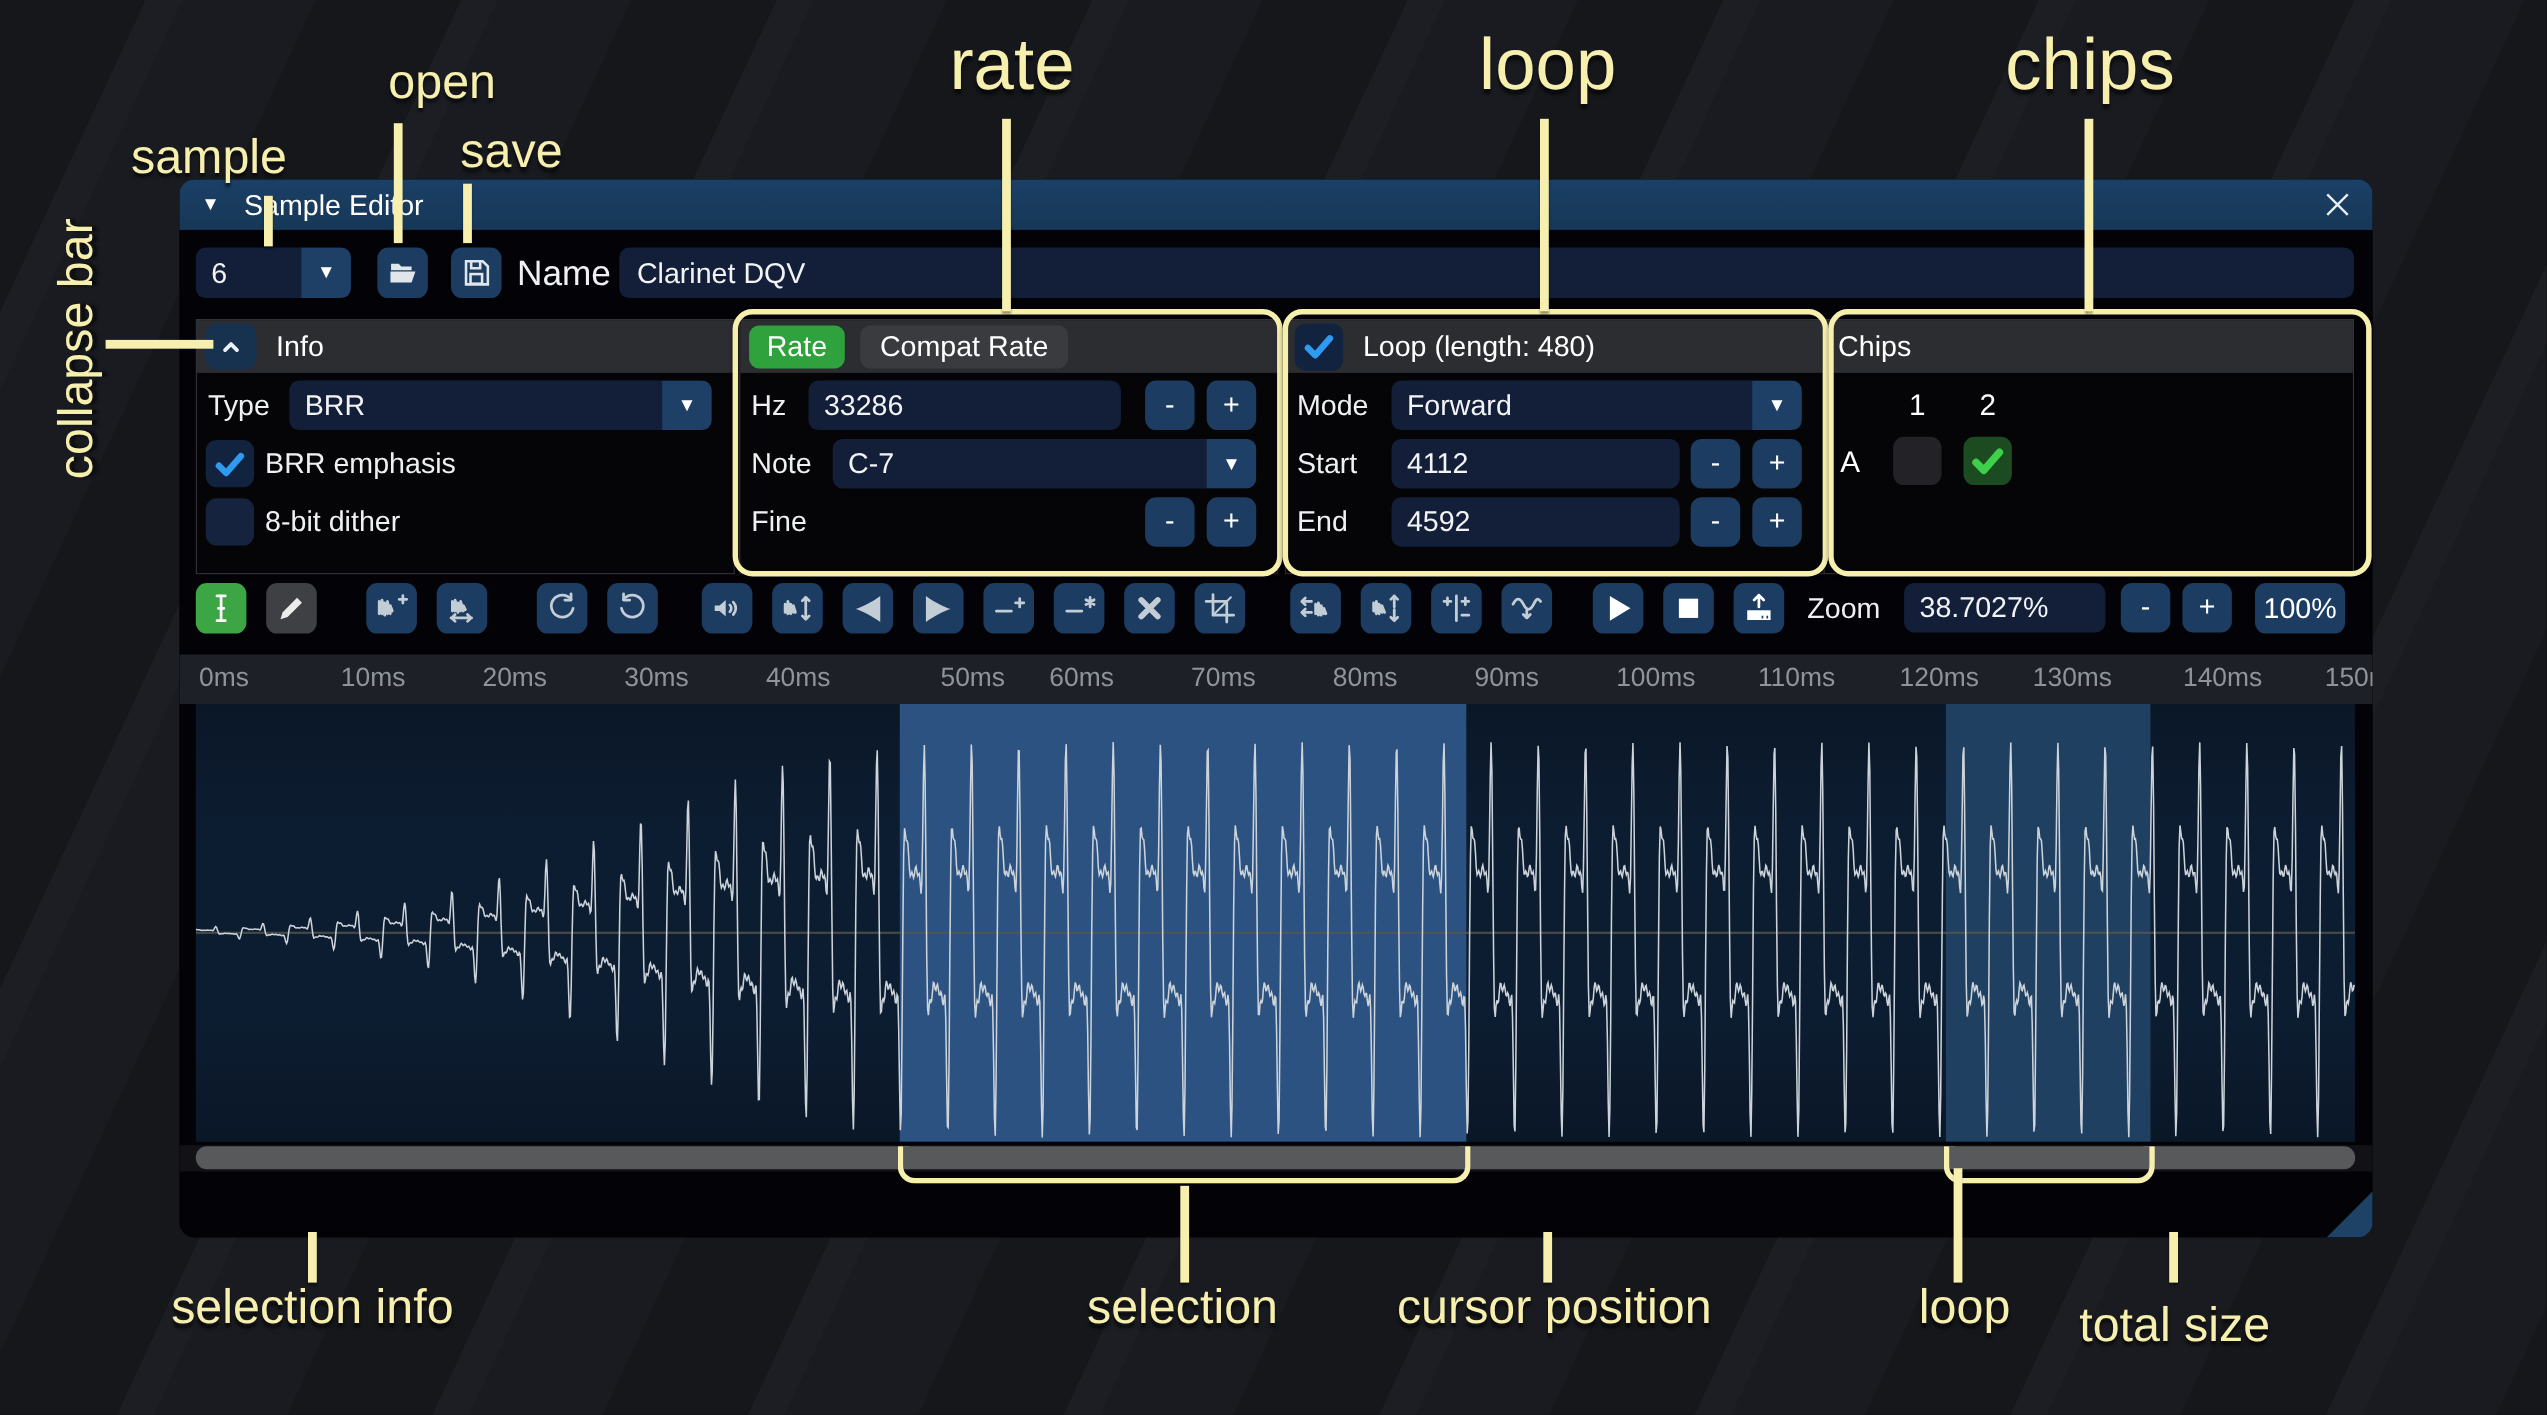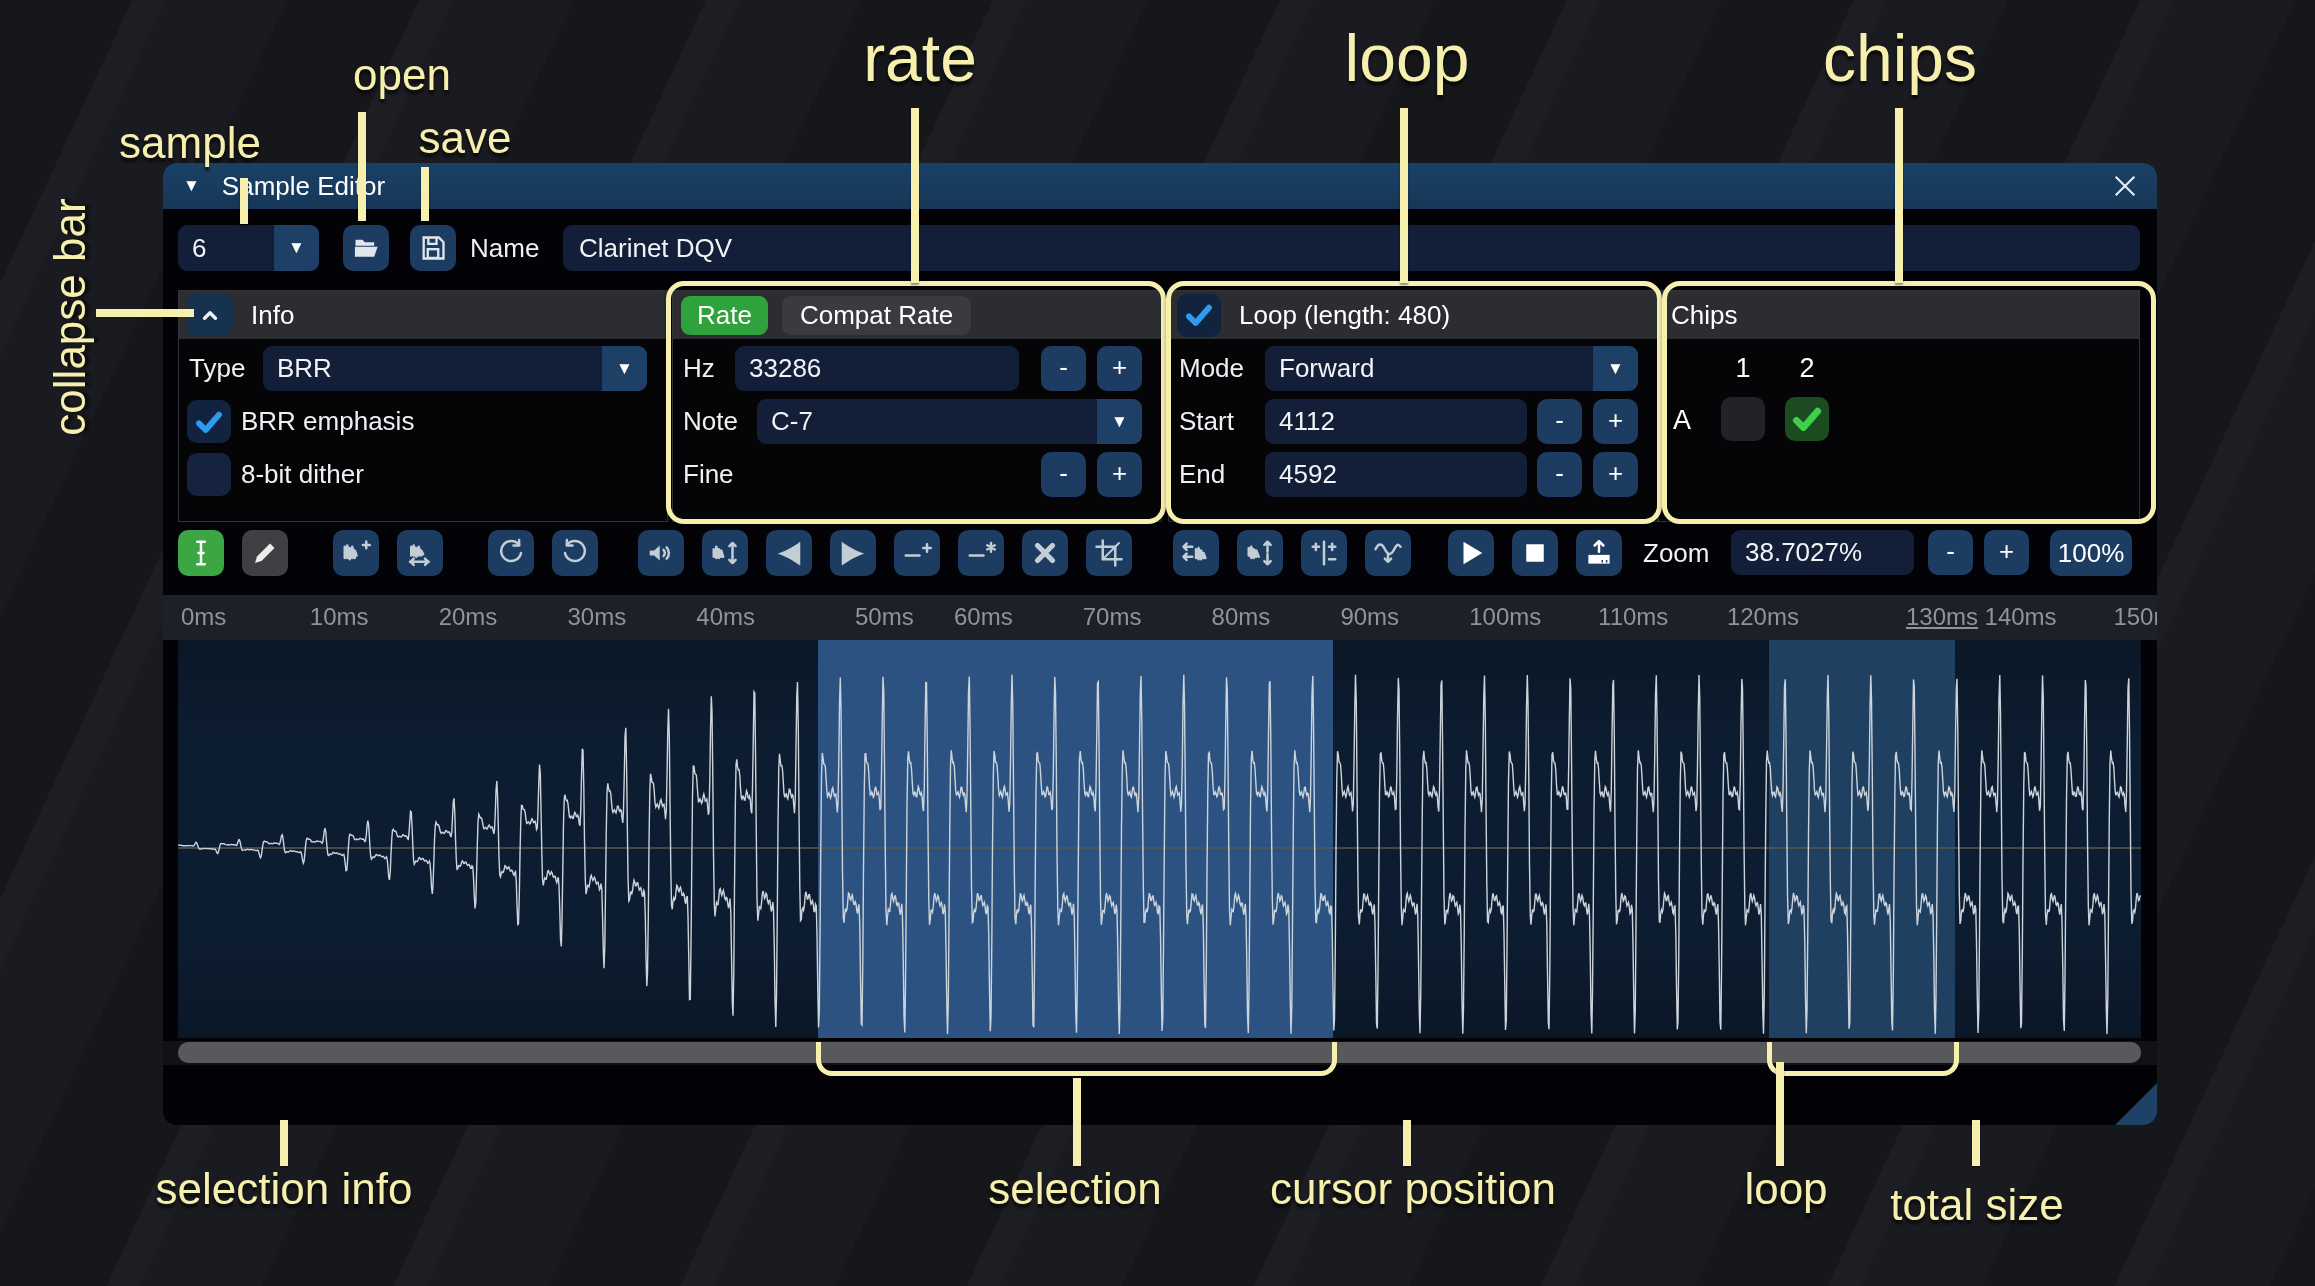--- a/index.html
+++ b/index.html
@@ -24,21 +24,21 @@
   .sample-select { position:absolute; left:15px; top:62px; width:141px; height:46px; display:flex; overflow:hidden; }
   .sample-select .val { flex:1; padding-left:14px; line-height:46px; }
   .dd-arr { width:45px; height:100%; background:#1f4066; color:#fff; font-size:17px;
     display:flex; align-items:center; justify-content:center; }
   .icon-btn { position:absolute; width:46px; height:46px; background:#1d3c61; border-radius:10px;
     display:flex; align-items:center; justify-content:center; }
   .icon-btn svg { width:28px; height:28px; }
   #open-btn { left:180px; top:62px; }
   #save-btn { left:247px; top:62px; }
   .name-label { position:absolute; left:307px; top:62px; height:46px; line-height:46px;
-    color:#eef0f2; font-size:26px; }
+    color:#eef0f2; font-size:32px; }
   .name-field { position:absolute; left:400px; top:62px; right:17px; height:46px;
     padding-left:16px; line-height:46px; }
 
   
   .panel { position:absolute; top:127px; height:232px; background:#050507;
     border:1px solid #33343a; }
   .panel-header { position:absolute; left:0; top:0; width:100%; height:48px;
     background:#2c2d31; display:flex; align-items:center; color:#fff; font-size:26px; }
   #info-panel  { left:15px;   width:490px; }
   #rate-panel  { left:509px;  width:490px; }
@@ -432,21 +432,21 @@
         <span style="left: 404.477px;">30ms</span>
         <span style="left: 533.303px;">40ms</span>
         <span style="left: 692px;">50ms</span>
         <span style="left: 790.954px;">60ms</span>
         <span style="left: 919.78px;">70ms</span>
         <span style="left: 1048.61px;">80ms</span>
         <span style="left: 1177.43px;">90ms</span>
         <span style="left: 1306.26px;">100ms</span>
         <span style="left: 1435.08px;">110ms</span>
         <span style="left: 1563.91px;">120ms</span>
-        <span style="left: 1743px; text-decoration: underline;">130ms</span>
+        <span style="left: 1685px;">130ms</span>
         <span style="left: 1821.56px;">140ms</span>
         <span style="left: 1950.39px;">150ms</span>
       </div>
     <div class="wave" id="wave">
       <div class="wave-sel" id="wave-sel" style="left: 640.142px; width: 514.746px;"></div>
       <div class="wave-loop" id="wave-loop" style="left: 1591.45px; width: 185.773px;"></div>
       <div class="wave-center"></div>
       <svg id="wave-svg" width="1963" height="398">
           <path d="M0.0 205.1L0.8 205.1L1.5 205.2L2.3 205.2L3.0 205.2L3.8 205.4L4.5 205.7L5.3 205.8L6.0 205.8L6.8 205.7L7.5 205.7L8.3 205.8L9.0 205.7L9.8 205.6L10.5 205.5L11.3 205.6L12.0 205.7L12.8 205.6L13.5 205.6L14.3 205.7L15.0 206.0L15.8 205.9L16.5 204.9L17.3 203.3L18.0 202.3L18.8 202.9L19.5 204.9L20.3 207.3L21.0 208.8L21.8 209.2L22.5 208.9L23.3 208.8L24.0 208.9L24.8 208.9L25.5 208.6L26.3 208.4L27.0 208.4L27.8 208.6L28.5 208.6L29.3 208.6L30.0 208.5L30.8 208.6L31.5 208.8L32.3 208.9L33.0 208.8L33.8 208.8L34.5 209.1L35.3 209.2L36.0 209.1L36.8 208.9L37.5 209.5L38.3 211.2L39.0 213.0L39.8 213.5L40.5 211.6L41.3 208.3L42.0 205.2L42.8 203.6L43.5 203.4L44.3 203.7L45.0 203.8L45.8 203.8L46.5 204.0L47.3 204.5L48.0 204.9L48.8 204.9L49.5 204.8L50.3 204.8L51.0 205.0L51.8 204.9L52.5 204.7L53.3 204.5L54.0 204.6L54.8 204.8L55.5 204.8L56.3 204.7L57.0 204.8L57.8 205.3L58.5 205.4L59.3 204.1L60.0 201.7L60.8 199.7L61.5 199.9L62.3 202.7L63.0 206.6L63.8 209.5L64.5 210.5L65.3 210.2L66.0 209.9L66.8 209.9L67.5 210.0L68.3 209.8L69.0 209.3L69.8 209.2L70.5 209.5L71.3 209.7L72.0 209.6L72.8 209.4L73.5 209.5L74.3 209.9L75.0 210.0L75.8 209.9L76.5 209.9L77.3 210.3L78.0 210.6L78.8 210.5L79.5 210.1L80.3 210.7L81.0 213.1L81.8 216.2L82.5 217.7L83.3 215.7L84.0 210.6L84.8 205.2L85.5 201.9L86.3 201.1L87.0 201.6L87.8 201.8L88.5 201.7L89.3 202.0L90.0 202.8L90.8 203.5L91.5 203.7L92.3 203.5L93.0 203.4L93.8 203.6L94.5 203.7L95.3 203.3L96.0 202.9L96.8 203.0L97.5 203.3L98.3 203.4L99.0 203.2L99.8 203.3L100.5 204.0L101.3 204.5L102.0 203.0L102.8 199.3L103.5 195.5L104.3 194.7L105.0 198.4L105.8 204.8L106.5 210.3L107.3 212.7L108.0 212.5L108.8 211.8L109.5 211.8L110.3 212.0L111.0 211.7L111.8 211.0L112.5 210.6L113.3 210.9L114.0 211.2L114.8 211.2L115.5 210.9L116.3 211.0L117.0 211.4L117.8 211.8L118.5 211.7L119.3 211.6L120.0 212.0L120.8 212.6L121.5 212.6L122.3 211.9L123.0 212.3L123.8 215.2L124.5 219.9L125.3 223.2L126.0 221.5L126.8 214.7L127.5 206.2L128.3 200.2L129.0 198.3L129.8 198.7L130.5 199.2L131.3 199.2L132.0 199.3L132.8 200.3L133.5 201.6L134.3 202.0L135.0 201.8L135.8 201.6L136.5 201.8L137.3 202.0L138.0 201.7L138.8 201.0L139.5 200.9L140.3 201.3L141.0 201.6L141.8 201.4L142.5 201.4L143.3 202.3L144.0 203.3L144.8 202.0L145.5 197.2L146.3 191.0L147.0 188.2L147.8 192.1L148.5 201.2L149.3 210.3L150.0 215.1L150.8 215.6L151.5 214.5L152.3 214.1L153.0 214.4L153.8 214.2L154.5 213.2L155.3 212.4L156.0 212.6L156.8 213.3L157.5 213.4L158.3 213.0L159.0 212.9L159.8 213.4L160.5 214.1L161.3 214.1L162.0 213.8L162.8 214.2L163.5 215.2L164.3 215.5L165.0 214.6L165.8 214.4L166.5 217.7L167.3 224.5L168.0 230.6L168.8 230.2L169.5 221.7L170.3 209.0L171.0 198.6L171.8 194.2L172.5 194.3L173.3 195.3L174.0 195.4L174.8 195.5L175.5 196.7L176.3 198.6L177.0 199.7L177.8 199.5L178.5 199.1L179.3 199.4L180.0 199.8L180.8 199.5L181.5 198.6L182.3 198.2L183.0 198.7L183.8 199.3L184.5 199.2L185.3 198.9L186.0 199.8L186.8 201.5L187.5 200.9L188.3 195.2L189.0 186.4L189.8 180.7L190.5 183.8L191.3 195.3L192.0 208.7L192.8 217.3L193.5 219.2L194.3 217.8L195.0 216.9L195.8 217.2L196.5 217.2L197.3 216.0L198.0 214.7L198.8 214.6L199.5 215.4L200.3 215.8L201.0 215.4L201.8 215.0L202.5 215.5L203.3 216.5L204.0 216.8L204.8 216.4L205.5 216.5L206.3 217.7L207.0 218.6L207.8 217.7L208.5 216.9L209.3 219.9L210.0 228.3L210.8 237.6L211.5 240.0L212.3 231.0L213.0 214.2L213.8 198.5L214.5 190.3L215.3 189.3L216.0 190.7L216.8 191.2L217.5 191.1L218.3 192.3L219.0 194.8L219.8 196.7L220.5 196.9L221.3 196.2L222.0 196.3L222.8 197.0L223.5 196.9L224.3 195.7L225.0 194.7L225.8 195.1L226.5 196.1L227.3 196.2L228.0 195.7L228.8 196.5L229.5 198.8L230.3 199.3L231.0 193.2L231.8 181.4L232.5 171.3L233.3 172.1L234.0 185.7L234.8 205.0L235.5 219.4L236.3 224.2L237.0 222.8L237.8 221.0L238.5 221.3L239.3 221.6L240.0 220.3L240.8 218.2L241.5 217.6L242.3 218.6L243.0 219.5L243.8 219.1L244.5 218.3L245.3 218.8L246.0 220.3L246.8 221.0L247.5 220.5L248.3 220.4L249.0 221.8L249.8 223.4L250.5 222.7L251.3 221.0L252.0 223.4L252.8 233.4L253.5 247.2L254.3 253.9L255.0 245.2L255.8 223.4L256.5 199.9L257.3 185.5L258.0 182.1L258.8 184.0L259.5 185.1L260.3 184.9L261.0 186.0L261.8 189.3L262.5 192.4L263.3 193.3L264.0 192.4L264.8 192.2L265.5 193.1L266.3 193.4L267.0 192.1L267.8 190.5L268.5 190.6L269.3 192.0L270.0 192.6L270.8 191.9L271.5 192.3L272.3 195.2L273.0 197.1L273.8 191.6L274.5 177.0L275.3 161.7L276.0 158.3L276.8 172.7L277.5 197.9L278.3 219.7L279.0 229.3L279.8 228.8L280.5 225.9L281.3 225.6L282.0 226.4L282.8 225.2L283.5 222.4L284.3 220.9L285.0 221.9L285.8 223.4L286.5 223.3L287.3 222.1L288.0 222.2L288.8 224.0L289.5 225.4L290.3 225.1L291.0 224.5L291.8 225.9L292.5 228.3L293.3 228.3L294.0 225.9L294.8 227.0L295.5 237.7L296.3 255.8L297.0 268.5L297.8 262.6L298.5 237.1L299.3 204.9L300.0 181.9L300.8 174.2L301.5 175.7L302.3 177.9L303.0 177.8L303.8 178.5L304.5 182.3L305.3 186.9L306.0 188.8L306.8 188.0L307.5 187.3L308.3 188.2L309.0 189.1L309.8 187.8L310.5 185.6L311.3 185.0L312.0 186.6L312.8 187.9L313.5 187.2L314.3 187.0L315.0 190.1L315.8 193.8L316.5 189.7L317.3 172.8L318.0 151.1L318.8 141.1L319.5 154.5L320.3 186.0L321.0 217.8L321.8 235.1L322.5 236.9L323.3 233.0L324.0 231.6L324.8 232.7L325.5 232.0L326.3 228.5L327.0 225.7L327.8 226.2L328.5 228.4L329.3 228.9L330.0 227.4L330.8 226.9L331.5 228.8L332.3 231.0L333.0 231.1L333.8 230.1L334.5 231.2L335.3 234.3L336.0 235.4L336.8 232.6L337.5 231.7L338.3 242.2L339.0 264.4L339.8 284.6L340.5 284.0L341.3 256.3L342.0 214.5L342.8 180.2L343.5 165.4L344.3 165.6L345.0 169.0L345.8 169.5L346.5 169.7L347.3 173.6L348.0 179.8L348.8 183.5L349.5 183.1L350.3 181.8L351.0 182.5L351.8 184.0L352.5 183.2L353.3 180.3L354.0 178.8L354.8 180.4L355.5 182.5L356.3 182.2L357.0 181.3L357.8 184.2L358.5 189.6L359.3 187.9L360.0 170.6L360.8 142.9L361.5 124.5L362.3 133.6L363.0 169.3L363.8 211.6L364.5 239.0L365.3 245.4L366.0 240.9L366.8 237.9L367.5 239.0L368.3 239.1L369.0 235.3L369.8 231.0L370.5 230.6L371.3 233.2L372.0 234.6L372.8 233.1L373.5 231.8L374.3 233.5L375.0 236.5L375.8 237.4L376.5 236.1L377.3 236.5L378.0 240.1L378.8 242.6L379.5 240.0L380.3 237.2L381.0 245.8L381.8 270.7L382.5 298.9L383.3 306.4L384.0 279.9L384.8 229.8L385.5 182.6L386.3 157.8L387.0 154.6L387.8 159.0L388.5 160.6L389.3 160.3L390.0 163.9L390.8 171.4L391.5 177.2L392.3 177.8L393.0 176.0L393.8 176.2L394.5 178.2L395.3 178.2L396.0 175.0L396.8 172.3L397.5 173.4L398.3 176.3L399.0 176.8L399.8 175.3L400.5 177.4L401.3 184.1L402.0 185.7L402.8 169.4L403.5 136.8L404.3 108.7L405.0 110.2L405.8 147.4L406.5 200.3L407.3 240.3L408.0 254.0L408.8 250.3L409.5 245.2L410.3 245.6L411.0 246.7L411.8 243.1L412.5 237.3L413.3 235.4L414.0 238.1L414.8 240.5L415.5 239.4L416.3 237.3L417.0 238.3L417.8 242.1L418.5 244.0L419.3 242.7L420.0 242.2L420.8 245.8L421.5 249.8L422.3 248.3L423.0 243.7L423.8 249.3L424.5 274.9L425.3 310.4L426.0 328.3L426.8 306.8L427.5 250.9L428.3 190.1L429.0 152.4L429.8 143.4L430.5 148.1L431.3 151.2L432.0 150.8L432.8 153.6L433.5 161.9L434.3 170.1L435.0 172.4L435.8 170.4L436.5 169.8L437.3 172.0L438.0 173.0L438.8 169.9L439.5 166.0L440.3 166.2L441.0 169.7L441.8 171.3L442.5 169.7L443.3 170.5L444.0 177.7L444.8 182.8L445.5 169.8L446.3 134.5L447.0 96.8L447.8 87.7L448.5 122.2L449.3 183.4L450.0 237.0L450.8 261.1L451.5 260.0L452.3 253.0L453.0 251.9L453.8 253.7L454.5 251.0L455.3 244.2L456.0 240.2L456.8 242.4L457.5 245.9L458.3 245.6L459.0 242.8L459.8 242.9L460.5 246.8L461.3 250.0L462.0 249.2L462.8 247.8L463.5 250.8L464.3 256.1L465.0 256.2L465.8 250.6L466.5 252.4L467.3 276.2L468.0 317.0L468.8 346.1L469.5 333.6L470.3 276.6L471.0 203.9L471.8 151.6L472.5 133.7L473.3 137.3L474.0 142.3L474.8 142.4L475.5 144.0L476.3 152.3L477.0 162.6L477.8 167.2L478.5 165.6L479.3 164.0L480.0 166.1L480.8 168.2L481.5 165.7L482.3 160.9L483.0 159.6L483.8 163.2L484.5 166.1L485.3 164.8L486.0 164.3L486.8 171.0L487.5 179.1L488.3 170.9L489.0 136.1L489.8 90.3L490.5 68.7L491.3 95.8L492.0 161.4L492.8 228.3L493.5 265.1L494.3 269.3L495.0 261.0L495.8 257.8L496.5 260.0L497.3 258.6L498.0 251.3L498.8 245.3L499.5 246.2L500.3 250.5L501.0 251.5L501.8 248.5L502.5 247.2L503.3 250.9L504.0 255.4L504.8 255.5L505.5 253.4L506.3 255.3L507.0 261.4L507.8 263.7L508.5 258.1L509.3 256.0L510.0 276.0L510.8 319.5L511.5 359.7L512.3 359.5L513.0 305.8L513.8 223.7L514.5 155.8L515.3 126.0L516.0 126.2L516.8 133.1L517.5 134.3L518.3 134.9L519.0 142.5L519.8 154.5L520.5 161.8L521.3 161.3L522.0 158.9L522.8 160.4L523.5 163.4L524.3 162.1L525.0 156.8L525.8 154.0L526.5 157.0L527.3 161.2L528.0 160.8L528.8 159.2L529.5 164.5L530.3 174.7L531.0 172.2L531.8 141.0L532.5 90.4L533.3 56.2L534.0 71.8L534.8 136.4L535.5 213.8L536.3 264.3L537.0 276.4L537.8 268.4L538.5 262.6L539.3 264.3L540.0 264.4L540.8 257.6L541.5 249.8L542.3 248.7L543.0 253.2L543.8 255.6L544.5 252.9L545.3 250.4L546.0 253.2L546.8 258.4L547.5 259.8L548.3 257.4L549.0 257.9L549.8 263.9L550.5 268.2L551.3 263.8L552.0 258.6L552.8 272.6L553.5 314.3L554.3 362.1L555.0 375.7L555.8 331.7L556.5 247.5L557.3 167.5L558.0 125.0L558.8 119.3L559.5 126.9L560.3 129.8L561.0 129.6L561.8 135.5L562.5 148.0L563.3 157.8L564.0 159.1L564.8 156.3L565.5 156.6L566.3 160.0L567.0 160.2L567.8 155.1L568.5 150.8L569.3 152.6L570.0 157.5L570.8 158.4L571.5 156.2L572.3 159.5L573.0 170.2L573.8 173.2L574.5 148.3L575.3 96.9L576.0 51.9L576.8 53.3L577.5 111.2L578.3 194.6L579.0 258.3L579.8 280.6L580.5 274.9L581.3 266.7L582.0 267.1L582.8 268.6L583.5 263.1L584.3 254.1L585.0 250.8L585.8 254.7L586.5 258.5L587.3 256.8L588.0 253.3L588.8 254.8L589.5 260.3L590.3 263.3L591.0 261.2L591.8 260.3L592.5 265.5L593.3 271.5L594.0 269.2L594.8 262.0L595.5 269.7L596.3 307.1L597.0 359.6L597.8 386.9L598.5 356.0L599.3 274.0L600.0 184.0L600.8 127.8L601.5 113.9L602.3 120.9L603.0 125.9L603.8 125.6L604.5 129.6L605.3 141.7L606.0 153.7L606.8 157.3L607.5 154.6L608.3 153.8L609.0 157.1L609.8 158.8L610.5 154.6L611.3 149.1L612.0 149.4L612.8 154.4L613.5 156.9L614.3 154.7L615.0 155.9L615.8 165.9L616.5 173.3L617.3 156.1L618.0 108.0L618.8 55.6L619.5 42.1L620.3 88.6L621.0 172.5L621.8 246.9L622.5 280.6L623.3 279.5L624.0 269.7L624.8 268.0L625.5 270.3L626.3 266.7L627.0 257.4L627.8 251.8L628.5 254.4L629.3 259.1L630.0 258.8L630.8 254.9L631.5 254.7L632.3 259.8L633.0 264.1L633.8 262.9L634.5 260.8L635.3 264.6L636.0 271.5L636.8 271.7L637.5 264.2L638.3 266.0L639.0 296.2L639.8 348.9L640.5 387.4L641.3 372.3L642.0 299.2L642.8 205.0L643.5 136.7L644.3 112.9L645.0 117.3L645.8 124.1L646.5 124.4L647.3 126.5L648.0 137.1L648.8 150.4L649.5 156.5L650.3 154.7L651.0 152.7L651.8 155.4L652.5 158.1L653.3 155.3L654.0 149.3L654.8 147.7L655.5 152.2L656.3 156.0L657.0 154.6L657.8 154.0L658.5 162.1L659.3 172.4L660.0 163.1L660.8 121.0L661.5 64.8L662.3 37.4L663.0 69.4L663.8 149.2L664.5 231.4L665.3 277.2L666.0 282.8L666.8 272.7L667.5 268.5L668.3 271.0L669.0 269.3L669.8 260.6L670.5 253.1L671.3 253.9L672.0 259.0L672.8 260.2L673.5 256.6L674.3 254.9L675.0 259.1L675.8 264.3L676.5 264.5L677.3 261.8L678.0 263.8L678.8 270.9L679.5 273.7L680.3 267.1L681.0 264.3L681.8 286.7L682.5 336.9L683.3 384.1L684.0 385.0L684.8 323.6L685.5 228.6L686.3 149.1L687.0 113.8L687.8 113.7L688.5 121.7L689.3 123.4L690.0 124.0L690.8 132.6L691.5 146.4L692.3 155.1L693.0 154.7L693.8 152.0L694.5 153.6L695.3 157.1L696.0 155.9L696.8 149.9L697.5 146.6L698.3 150.0L699.0 154.8L699.8 154.5L700.5 152.7L701.3 158.5L702.0 170.1L702.8 167.9L703.5 133.4L704.3 76.3L705.0 36.8L705.8 53.1L706.5 125.3L707.3 212.9L708.0 270.8L708.8 285.2L709.5 276.3L710.3 269.5L711.0 271.2L711.8 271.4L712.5 263.9L713.3 255.0L714.0 253.5L714.8 258.4L715.5 261.2L716.3 258.3L717.0 255.3L717.8 258.2L718.5 264.0L719.3 265.6L720.0 262.9L720.8 263.2L721.5 269.7L722.3 274.6L723.0 269.9L723.8 263.9L724.5 278.5L725.3 323.7L726.0 376.4L726.8 392.5L727.5 345.5L728.3 253.7L729.0 165.4L729.8 117.9L730.5 111.2L731.3 119.5L732.0 122.9L732.8 122.7L733.5 129.0L734.3 142.6L735.0 153.5L735.8 155.2L736.5 152.1L737.3 152.5L738.0 156.2L738.8 156.6L739.5 151.3L740.3 146.5L741.0 148.4L741.8 153.7L742.5 154.9L743.3 152.6L744.0 155.9L744.8 167.4L745.5 171.1L746.3 145.3L747.0 91.0L747.8 42.5L748.5 42.6L749.3 103.2L750.0 191.8L750.8 260.3L751.5 284.9L752.3 279.2L753.0 270.3L753.8 270.4L754.5 272.1L755.3 266.4L756.0 256.8L756.8 253.0L757.5 257.0L758.3 261.1L759.0 259.3L759.8 255.6L760.5 256.9L761.3 262.6L762.0 265.8L762.8 263.7L763.5 262.5L764.3 267.7L765.0 274.1L765.8 271.9L766.5 264.4L767.3 271.7L768.0 309.9L768.8 364.6L769.5 394.0L770.3 363.3L771.0 279.0L771.8 185.0L772.5 125.5L773.3 110.3L774.0 117.4L774.8 122.8L775.5 122.5L776.3 126.5L777.0 138.9L777.8 151.5L778.5 155.5L779.3 152.8L780.0 151.9L780.8 155.3L781.5 157.1L782.3 152.9L783.0 147.2L783.8 147.3L784.5 152.5L785.3 155.2L786.0 153.0L786.8 154.1L787.5 164.3L788.3 172.3L789.0 155.3L789.8 106.2L790.5 51.7L791.3 36.5L792.0 83.1L792.8 169.3L793.5 246.7L794.3 282.6L795.0 281.9L795.8 271.8L796.5 269.7L797.3 272.2L798.0 268.6L798.8 259.1L799.5 253.1L800.3 255.6L801.0 260.5L801.8 260.3L802.5 256.3L803.3 255.9L804.0 261.1L804.8 265.6L805.5 264.5L806.3 262.3L807.0 265.9L807.8 273.0L808.5 273.5L809.3 265.9L810.0 267.2L810.8 297.3L811.5 351.1L812.3 391.3L813.0 377.4L813.8 303.6L814.5 207.1L815.3 136.2L816.0 110.9L816.8 115.1L817.5 122.2L818.3 122.6L819.0 124.6L819.8 135.2L820.5 148.9L821.3 155.4L822.0 153.7L822.8 151.6L823.5 154.2L824.3 157.2L825.0 154.5L825.8 148.3L826.5 146.6L827.3 151.1L828.0 155.1L828.8 153.7L829.5 152.9L830.3 161.1L831.0 171.7L831.8 163.0L832.5 120.9L833.3 63.6L834.0 34.6L834.8 65.8L835.5 146.1L836.3 230.2L837.0 277.7L837.8 284.1L838.5 273.9L839.3 269.4L840.0 271.8L840.8 270.3L841.5 261.6L842.3 253.8L843.0 254.4L843.8 259.6L844.5 260.9L845.3 257.3L846.0 255.4L846.8 259.5L847.5 264.9L848.3 265.2L849.0 262.5L849.8 264.3L850.5 271.4L851.3 274.4L852.0 267.9L852.8 264.7L853.5 286.5L854.3 336.8L855.0 384.9L855.8 387.3L856.5 326.6L857.3 231.0L858.0 150.1L858.8 113.5L859.5 112.8L860.3 121.0L861.0 122.8L861.8 123.3L862.5 131.8L863.3 145.8L864.0 154.7L864.8 154.5L865.5 151.7L866.3 153.2L867.0 156.8L867.8 155.7L868.5 149.8L869.3 146.3L870.0 149.6L870.8 154.5L871.5 154.4L872.3 152.5L873.0 158.1L873.8 169.9L874.5 168.3L875.3 134.5L876.0 77.4L876.8 37.0L877.5 51.9L878.3 123.1L879.0 211.0L879.8 270.0L880.5 285.3L881.3 276.6L882.0 269.6L882.8 271.1L883.5 271.5L884.3 264.2L885.0 255.1L885.8 253.5L886.5 258.3L887.3 261.2L888.0 258.4L888.8 255.3L889.5 258.1L890.3 263.9L891.0 265.7L891.8 263.0L892.5 263.1L893.3 269.5L894.0 274.6L894.8 270.1L895.5 263.9L896.3 277.8L897.0 322.4L897.8 375.4L898.5 392.8L899.3 347.3L900.0 256.0L900.8 167.1L901.5 118.5L902.3 111.1L903.0 119.3L903.8 122.9L904.5 122.7L905.3 128.8L906.0 142.3L906.8 153.4L907.5 155.2L908.3 152.2L909.0 152.4L909.8 156.1L910.5 156.6L911.3 151.4L912.0 146.6L912.8 148.3L913.5 153.6L914.3 155.0L915.0 152.6L915.8 155.7L916.5 167.1L917.3 171.3L918.0 146.3L918.8 92.4L919.5 43.2L920.3 41.9L921.0 101.3L921.8 189.8L922.5 259.2L923.3 284.8L924.0 279.4L924.8 270.4L925.5 270.4L926.3 272.1L927.0 266.6L927.8 257.0L928.5 253.0L929.3 256.9L930.0 261.1L930.8 259.4L931.5 255.7L932.3 256.8L933.0 262.5L933.8 265.8L934.5 263.8L935.3 262.5L936.0 267.6L936.8 274.0L937.5 272.1L938.3 264.5L939.0 271.2L939.8 308.7L940.5 363.4L941.3 393.9L942.0 364.8L942.8 281.3L943.5 187.0L944.3 126.4L945.0 110.3L945.8 117.2L946.5 122.7L947.3 122.5L948.0 126.3L948.8 138.6L949.5 151.3L950.3 155.5L951.0 152.9L951.8 151.8L952.5 155.2L953.3 157.1L954.0 153.1L954.8 147.3L955.5 147.2L956.3 152.4L957.0 155.2L957.8 153.1L958.5 153.9L959.3 164.0L960.0 172.3L960.8 156.1L961.5 107.5L962.3 52.7L963.0 36.1L963.8 81.4L964.5 167.2L965.3 245.3L966.0 282.2L966.8 282.2L967.5 271.9L968.3 269.7L969.0 272.2L969.8 268.8L970.5 259.3L971.3 253.2L972.0 255.5L972.8 260.5L973.5 260.4L974.3 256.4L975.0 255.9L975.8 261.0L976.5 265.5L977.3 264.6L978.0 262.3L978.8 265.7L979.5 272.9L980.3 273.6L981.0 266.0L981.8 266.9L982.5 296.2L983.3 349.8L984.0 390.9L984.8 378.5L985.5 305.8L986.3 209.3L987.0 137.4L987.8 111.1L988.5 114.8L989.3 122.1L990.0 122.6L990.8 124.4L991.5 134.9L992.3 148.6L993.0 155.4L993.8 153.8L994.5 151.6L995.3 154.1L996.0 157.2L996.8 154.6L997.5 148.5L998.3 146.5L999.0 150.9L999.8 155.0L1000.5 153.8L1001.3 152.9L1002.0 160.8L1002.8 171.6L1003.5 163.5L1004.3 122.2L1005.0 64.8L1005.8 34.7L1006.5 64.4L1007.3 144.0L1008.0 228.5L1008.8 277.1L1009.5 284.3L1010.3 274.1L1011.0 269.4L1011.8 271.8L1012.5 270.5L1013.3 261.8L1014.0 253.9L1014.8 254.3L1015.5 259.5L1016.3 261.0L1017.0 257.4L1017.8 255.4L1018.5 259.4L1019.3 264.8L1020.0 265.2L1020.8 262.5L1021.5 264.2L1022.3 271.3L1023.0 274.4L1023.8 268.1L1024.5 264.5L1025.3 285.6L1026.0 335.4L1026.8 384.2L1027.5 388.0L1028.3 328.7L1029.0 233.3L1029.8 151.5L1030.5 113.8L1031.3 112.6L1032.0 120.9L1032.8 122.8L1033.5 123.2L1034.3 131.5L1035.0 145.5L1035.8 154.6L1036.5 154.6L1037.3 151.8L1038.0 153.2L1038.8 156.8L1039.5 155.8L1040.3 149.9L1041.0 146.3L1041.8 149.5L1042.5 154.5L1043.3 154.5L1044.0 152.5L1044.8 157.9L1045.5 169.6L1046.3 168.6L1047.0 135.6L1047.8 78.8L1048.5 37.4L1049.3 50.8L1050.0 121.1L1050.8 209.2L1051.5 269.1L1052.3 285.3L1053.0 276.8L1053.8 269.6L1054.5 271.1L1055.3 271.6L1056.0 264.4L1056.8 255.3L1057.5 253.4L1058.3 258.2L1059.0 261.2L1059.8 258.5L1060.5 255.3L1061.3 257.9L1062.0 263.7L1062.8 265.7L1063.5 263.1L1064.3 263.1L1065.0 269.3L1065.8 274.6L1066.5 270.3L1067.3 263.9L1068.0 277.1L1068.8 321.1L1069.5 374.4L1070.3 393.1L1071.0 349.1L1071.8 258.4L1072.5 168.8L1073.3 119.1L1074.0 110.9L1074.8 119.1L1075.5 122.9L1076.3 122.6L1077.0 128.5L1077.8 141.9L1078.5 153.2L1079.3 155.2L1080.0 152.2L1080.8 152.3L1081.5 156.0L1082.3 156.7L1083.0 151.6L1083.8 146.6L1084.5 148.2L1085.3 153.5L1086.0 155.0L1086.8 152.6L1087.5 155.5L1088.3 166.8L1089.0 171.5L1089.8 147.3L1090.5 93.8L1091.3 43.9L1092.0 41.2L1092.8 99.3L1093.5 187.8L1094.3 258.0L1095.0 284.7L1095.8 279.7L1096.5 270.5L1097.3 270.3L1098.0 272.2L1098.8 266.8L1099.5 257.2L1100.3 253.0L1101.0 256.8L1101.8 261.0L1102.5 259.5L1103.3 255.7L1104.0 256.7L1104.8 262.4L1105.5 265.8L1106.3 263.8L1107.0 262.4L1107.8 267.4L1108.5 274.0L1109.3 272.2L1110.0 264.6L1110.8 270.7L1111.5 307.4L1112.3 362.2L1113.0 393.8L1113.8 366.2L1114.5 283.6L1115.3 188.9L1116.0 127.3L1116.8 110.3L1117.5 117.0L1118.3 122.7L1119.0 122.5L1119.8 126.1L1120.5 138.2L1121.3 151.1L1122.0 155.6L1122.8 153.0L1123.5 151.8L1124.3 155.1L1125.0 157.1L1125.8 153.2L1126.5 147.4L1127.3 147.1L1128.0 152.2L1128.8 155.2L1129.5 153.1L1130.3 153.8L1131.0 163.7L1131.8 172.3L1132.5 156.9L1133.3 108.9L1134.0 53.7L1134.8 35.8L1135.5 79.7L1136.3 165.1L1137.0 243.9L1137.8 281.9L1138.5 282.4L1139.3 272.1L1140.0 269.6L1140.8 272.2L1141.5 269.0L1142.3 259.5L1143.0 253.2L1143.8 255.4L1144.5 260.4L1145.3 260.4L1146.0 256.5L1146.8 255.8L1147.5 260.8L1148.3 265.5L1149.0 264.6L1149.8 262.3L1150.5 265.6L1151.3 272.7L1152.0 273.7L1152.8 266.2L1153.5 266.6L1154.3 295.2L1155.0 348.5L1155.8 390.4L1156.5 379.5L1157.3 308.0L1158.0 211.4L1158.8 138.5L1159.5 111.2L1160.3 114.6L1161.0 122.0L1161.8 122.6L1162.5 124.3L1163.3 134.6L1164.0 148.4L1164.8 155.3L1165.5 153.8L1166.3 151.6L1167.0 154.1L1167.8 157.1L1168.5 154.7L1169.3 148.6L1170.0 146.5L1170.8 150.8L1171.5 155.0L1172.3 153.9L1173.0 152.8L1173.8 160.5L1174.5 171.5L1175.3 164.1L1176.0 123.5L1176.8 66.0L1177.5 34.8L1178.3 63.0L1179.0 141.8L1179.8 226.8L1180.5 276.5L1181.3 284.4L1182.0 274.4L1182.8 269.4L1183.5 271.7L1184.3 270.6L1185.0 262.0L1185.8 254.0L1186.5 254.2L1187.3 259.4L1188.0 261.0L1188.8 257.5L1189.5 255.4L1190.3 259.3L1191.0 264.7L1191.8 265.3L1192.5 262.5L1193.3 264.1L1194.0 271.1L1194.8 274.5L1195.5 268.3L1196.3 264.4L1197.0 284.7L1197.8 334.1L1198.5 383.4L1199.3 388.6L1200.0 330.7L1200.8 235.6L1201.5 153.0L1202.3 114.2L1203.0 112.4L1203.8 120.7L1204.5 122.9L1205.3 123.2L1206.0 131.2L1206.8 145.1L1207.5 154.5L1208.3 154.7L1209.0 151.8L1209.8 153.1L1210.5 156.7L1211.3 155.9L1212.0 150.1L1212.8 146.3L1213.5 149.4L1214.3 154.4L1215.0 154.5L1215.8 152.5L1216.5 157.6L1217.3 169.4L1218.0 169.0L1218.8 136.8L1219.5 80.1L1220.3 37.9L1221.0 49.7L1221.8 119.0L1222.5 207.3L1223.3 268.2L1224.0 285.3L1224.8 277.1L1225.5 269.7L1226.3 271.0L1227.0 271.7L1227.8 264.6L1228.5 255.4L1229.3 253.3L1230.0 258.1L1230.8 261.2L1231.5 258.6L1232.3 255.4L1233.0 257.8L1233.8 263.6L1234.5 265.7L1235.3 263.1L1236.0 263.0L1236.8 269.2L1237.5 274.5L1238.3 270.5L1239.0 263.9L1239.8 276.4L1240.5 319.8L1241.3 373.3L1242.0 393.3L1242.8 350.8L1243.5 260.7L1244.3 170.6L1245.0 119.7L1245.8 110.8L1246.5 119.0L1247.3 122.9L1248.0 122.6L1248.8 128.3L1249.5 141.6L1250.3 153.0L1251.0 155.3L1251.8 152.3L1252.5 152.3L1253.3 156.0L1254.0 156.8L1254.8 151.7L1255.5 146.7L1256.3 148.1L1257.0 153.4L1257.8 155.0L1258.5 152.7L1259.3 155.3L1260.0 166.6L1260.8 171.6L1261.5 148.3L1262.3 95.2L1263.0 44.7L1263.8 40.5L1264.5 97.4L1265.3 185.7L1266.0 256.8L1266.8 284.5L1267.5 280.0L1268.3 270.6L1269.0 270.2L1269.8 272.2L1270.5 267.1L1271.3 257.4L1272.0 253.0L1272.8 256.6L1273.5 261.0L1274.3 259.6L1275.0 255.8L1275.8 256.6L1276.5 262.2L1277.3 265.8L1278.0 263.9L1278.8 262.4L1279.5 267.2L1280.3 273.9L1281.0 272.4L1281.8 264.7L1282.5 270.3L1283.3 306.3L1284.0 361.0L1284.8 393.7L1285.5 367.6L1286.3 285.9L1287.0 190.9L1287.8 128.2L1288.5 110.3L1289.3 116.8L1290.0 122.7L1290.8 122.5L1291.5 125.9L1292.3 137.9L1293.0 150.9L1293.8 155.6L1294.5 153.0L1295.3 151.8L1296.0 155.0L1296.8 157.2L1297.5 153.4L1298.3 147.5L1299.0 147.1L1299.8 152.1L1300.5 155.2L1301.3 153.2L1302.0 153.7L1302.8 163.4L1303.5 172.3L1304.3 157.6L1305.0 110.3L1305.8 54.7L1306.5 35.5L1307.3 78.0L1308.0 162.9L1308.8 242.4L1309.5 281.5L1310.3 282.6L1311.0 272.3L1311.8 269.6L1312.5 272.1L1313.3 269.1L1314.0 259.7L1314.8 253.3L1315.5 255.3L1316.3 260.3L1317.0 260.5L1317.8 256.6L1318.5 255.8L1319.3 260.7L1320.0 265.4L1320.8 264.7L1321.5 262.3L1322.3 265.4L1323.0 272.6L1323.8 273.8L1324.5 266.4L1325.3 266.3L1326.0 294.1L1326.8 347.2L1327.5 389.9L1328.3 380.5L1329.0 310.1L1329.8 213.6L1330.5 139.7L1331.3 111.4L1332.0 114.4L1332.8 121.9L1333.5 122.7L1334.3 124.2L1335.0 134.3L1335.8 148.1L1336.5 155.3L1337.3 153.9L1338.0 151.6L1338.8 154.0L1339.5 157.1L1340.3 154.8L1341.0 148.7L1341.8 146.5L1342.5 150.7L1343.3 155.0L1344.0 153.9L1344.8 152.8L1345.5 160.2L1346.3 171.3L1347.0 164.7L1347.8 124.8L1348.5 67.3L1349.3 34.9L1350.0 61.6L1350.8 139.7L1351.5 225.1L1352.3 275.9L1353.0 284.6L1353.8 274.6L1354.5 269.4L1355.3 271.6L1356.0 270.7L1356.8 262.3L1357.5 254.1L1358.3 254.1L1359.0 259.2L1359.8 261.1L1360.5 257.6L1361.3 255.3L1362.0 259.1L1362.8 264.7L1363.5 265.4L1364.3 262.6L1365.0 263.9L1365.8 270.9L1366.5 274.5L1367.3 268.5L1368.0 264.3L1368.8 283.9L1369.5 332.8L1370.3 382.6L1371.0 389.2L1371.8 332.6L1372.5 237.9L1373.3 154.5L1374.0 114.6L1374.8 112.3L1375.5 120.6L1376.3 122.9L1377.0 123.1L1377.8 130.9L1378.5 144.8L1379.3 154.4L1380.0 154.7L1380.8 151.8L1381.5 153.0L1382.3 156.7L1383.0 156.0L1383.8 150.2L1384.5 146.3L1385.3 149.2L1386.0 154.3L1386.8 154.6L1387.5 152.5L1388.3 157.4L1389.0 169.2L1389.8 169.3L1390.5 137.9L1391.3 81.5L1392.0 38.3L1392.8 48.7L1393.5 116.9L1394.3 205.4L1395.0 267.3L1395.8 285.3L1396.5 277.3L1397.3 269.7L1398.0 270.9L1398.8 271.8L1399.5 264.9L1400.3 255.6L1401.0 253.3L1401.8 257.9L1402.5 261.2L1403.3 258.7L1404.0 255.4L1404.8 257.7L1405.5 263.5L1406.3 265.7L1407.0 263.2L1407.8 262.9L1408.5 269.0L1409.3 274.5L1410.0 270.7L1410.8 263.9L1411.5 275.7L1412.3 318.5L1413.0 372.3L1413.8 393.5L1414.5 352.5L1415.3 263.0L1416.0 172.3L1416.8 120.4L1417.5 110.7L1418.3 118.8L1419.0 122.9L1419.8 122.6L1420.5 128.0L1421.3 141.2L1422.0 152.9L1422.8 155.3L1423.5 152.4L1424.3 152.2L1425.0 155.9L1425.8 156.8L1426.5 151.9L1427.3 146.7L1428.0 148.0L1428.8 153.3L1429.5 155.1L1430.3 152.7L1431.0 155.2L1431.8 166.3L1432.5 171.7L1433.3 149.2L1434.0 96.6L1434.8 45.5L1435.5 39.9L1436.3 95.5L1437.0 183.7L1437.8 255.6L1438.5 284.3L1439.3 280.2L1440.0 270.8L1440.8 270.1L1441.5 272.2L1442.3 267.3L1443.0 257.6L1443.8 253.0L1444.5 256.5L1445.3 260.9L1446.0 259.7L1446.8 255.8L1447.5 256.5L1448.3 262.1L1449.0 265.8L1449.8 264.0L1450.5 262.4L1451.3 267.0L1452.0 273.8L1452.8 272.5L1453.5 264.8L1454.3 269.8L1455.0 305.1L1455.8 359.8L1456.5 393.5L1457.3 369.0L1458.0 288.1L1458.8 192.9L1459.5 129.1L1460.3 110.3L1461.0 116.5L1461.8 122.6L1462.5 122.5L1463.3 125.7L1464.0 137.5L1464.8 150.6L1465.5 155.6L1466.3 153.1L1467.0 151.7L1467.8 154.9L1468.5 157.2L1469.3 153.5L1470.0 147.6L1470.8 147.0L1471.5 152.0L1472.3 155.2L1473.0 153.3L1473.8 153.6L1474.5 163.1L1475.3 172.2L1476.0 158.4L1476.8 111.7L1477.5 55.8L1478.3 35.3L1479.0 76.4L1479.8 160.8L1480.5 240.9L1481.3 281.1L1482.0 282.8L1482.8 272.5L1483.5 269.6L1484.3 272.1L1485.0 269.3L1485.8 260.0L1486.5 253.3L1487.3 255.1L1488.0 260.2L1488.8 260.6L1489.5 256.6L1490.3 255.7L1491.0 260.5L1491.8 265.4L1492.5 264.8L1493.3 262.3L1494.0 265.3L1494.8 272.5L1495.5 273.9L1496.3 266.6L1497.0 266.0L1497.8 293.1L1498.5 345.9L1499.3 389.4L1500.0 381.5L1500.8 312.3L1501.5 215.7L1502.3 141.0L1503.0 111.6L1503.8 114.2L1504.5 121.8L1505.3 122.7L1506.0 124.0L1506.8 133.9L1507.5 147.8L1508.3 155.2L1509.0 154.0L1509.8 151.6L1510.5 153.9L1511.3 157.1L1512.0 155.0L1512.8 148.8L1513.5 146.4L1514.3 150.5L1515.0 154.9L1515.8 154.0L1516.5 152.7L1517.3 159.9L1518.0 171.2L1518.8 165.2L1519.5 126.0L1520.3 68.5L1521.0 35.0L1521.8 60.2L1522.5 137.6L1523.3 223.4L1524.0 275.2L1524.8 284.7L1525.5 274.8L1526.3 269.4L1527.0 271.6L1527.8 270.8L1528.5 262.5L1529.3 254.2L1530.0 254.0L1530.8 259.1L1531.5 261.1L1532.3 257.7L1533.0 255.3L1533.8 259.0L1534.5 264.6L1535.3 265.4L1536.0 262.6L1536.8 263.8L1537.5 270.7L1538.3 274.5L1539.0 268.7L1539.8 264.2L1540.5 283.0L1541.3 331.4L1542.0 381.8L1542.8 389.8L1543.5 334.6L1544.3 240.2L1545.0 156.0L1545.8 115.0L1546.5 112.1L1547.3 120.5L1548.0 122.9L1548.8 123.0L1549.5 130.6L1550.3 144.5L1551.0 154.3L1551.8 154.8L1552.5 151.9L1553.3 152.9L1554.0 156.6L1554.8 156.1L1555.5 150.4L1556.3 146.4L1557.0 149.1L1557.8 154.2L1558.5 154.6L1559.3 152.5L1560.0 157.2L1560.8 168.9L1561.5 169.6L1562.3 139.0L1563.0 82.9L1563.8 38.9L1564.5 47.7L1565.3 114.9L1566.0 203.4L1566.8 266.3L1567.5 285.3L1568.3 277.6L1569.0 269.8L1569.8 270.8L1570.5 271.8L1571.3 265.1L1572.0 255.8L1572.8 253.2L1573.5 257.8L1574.3 261.2L1575.0 258.8L1575.8 255.4L1576.5 257.6L1577.3 263.4L1578.0 265.8L1578.8 263.3L1579.5 262.8L1580.3 268.8L1581.0 274.5L1581.8 270.9L1582.5 264.0L1583.3 275.1L1584.0 317.2L1584.8 371.2L1585.5 393.7L1586.3 354.1L1587.0 265.3L1587.8 174.1L1588.5 121.1L1589.3 110.6L1590.0 118.6L1590.8 122.9L1591.5 122.6L1592.3 127.8L1593.0 140.9L1593.8 152.7L1594.5 155.4L1595.3 152.4L1596.0 152.2L1596.8 155.8L1597.5 156.9L1598.3 152.0L1599.0 146.8L1599.8 147.9L1600.5 153.2L1601.3 155.1L1602.0 152.7L1602.8 155.0L1603.5 166.0L1604.3 171.9L1605.0 150.2L1605.8 98.0L1606.5 46.3L1607.3 39.3L1608.0 93.7L1608.8 181.6L1609.5 254.4L1610.3 284.1L1611.0 280.5L1611.8 270.9L1612.5 270.1L1613.3 272.2L1614.0 267.5L1614.8 257.8L1615.5 253.0L1616.3 256.4L1617.0 260.9L1617.8 259.8L1618.5 255.9L1619.3 256.4L1620.0 262.0L1620.8 265.7L1621.5 264.1L1622.3 262.3L1623.0 266.9L1623.8 273.7L1624.5 272.7L1625.3 265.0L1626.0 269.4L1626.8 303.9L1627.5 358.5L1628.3 393.3L1629.0 370.3L1629.8 290.4L1630.5 194.9L1631.3 130.1L1632.0 110.4L1632.8 116.3L1633.5 122.6L1634.3 122.5L1635.0 125.5L1635.8 137.2L1636.5 150.4L1637.3 155.5L1638.0 153.2L1638.8 151.7L1639.5 154.8L1640.3 157.2L1641.0 153.6L1641.8 147.7L1642.5 146.9L1643.3 151.9L1644.0 155.2L1644.8 153.3L1645.5 153.5L1646.3 162.8L1647.0 172.2L1647.8 159.1L1648.5 113.0L1649.3 56.9L1650.0 35.1L1650.8 74.8L1651.5 158.7L1652.3 239.4L1653.0 280.7L1653.8 283.1L1654.5 272.7L1655.3 269.5L1656.0 272.1L1656.8 269.5L1657.5 260.2L1658.3 253.4L1659.0 255.0L1659.8 260.1L1660.5 260.6L1661.3 256.7L1662.0 255.6L1662.8 260.4L1663.5 265.3L1664.3 264.8L1665.0 262.3L1665.8 265.1L1666.5 272.3L1667.3 274.0L1668.0 266.7L1668.8 265.8L1669.5 292.1L1670.3 344.6L1671.0 388.8L1671.8 382.5L1672.5 314.4L1673.3 217.9L1674.0 142.2L1674.8 111.8L1675.5 114.0L1676.3 121.7L1677.0 122.7L1677.8 123.9L1678.5 133.6L1679.3 147.5L1680.0 155.2L1680.8 154.1L1681.5 151.6L1682.3 153.8L1683.0 157.1L1683.8 155.1L1684.5 149.0L1685.3 146.4L1686.0 150.4L1686.8 154.9L1687.5 154.0L1688.3 152.7L1689.0 159.7L1689.8 171.0L1690.5 165.7L1691.3 127.3L1692.0 69.8L1692.8 35.2L1693.5 58.9L1694.3 135.5L1695.0 221.7L1695.8 274.5L1696.5 284.8L1697.3 275.1L1698.0 269.4L1698.8 271.5L1699.5 271.0L1700.3 262.8L1701.0 254.4L1701.8 253.9L1702.5 259.0L1703.3 261.1L1704.0 257.8L1704.8 255.3L1705.5 258.8L1706.3 264.5L1707.0 265.4L1707.8 262.7L1708.5 263.7L1709.3 270.6L1710.0 274.6L1710.8 268.9L1711.5 264.1L1712.3 282.2L1713.0 330.1L1713.8 380.9L1714.5 390.4L1715.3 336.5L1716.0 242.5L1716.8 157.5L1717.5 115.5L1718.3 111.9L1719.0 120.3L1719.8 122.9L1720.5 123.0L1721.3 130.3L1722.0 144.2L1722.8 154.2L1723.5 154.9L1724.3 151.9L1725.0 152.8L1725.8 156.5L1726.5 156.2L1727.3 150.5L1728.0 146.4L1728.8 149.0L1729.5 154.1L1730.3 154.7L1731.0 152.5L1731.8 156.9L1732.5 168.7L1733.3 169.9L1734.0 140.2L1734.8 84.2L1735.5 39.4L1736.3 46.8L1737.0 112.9L1737.8 201.5L1738.5 265.4L1739.3 285.3L1740.0 277.9L1740.8 269.9L1741.5 270.8L1742.3 271.9L1743.0 265.3L1743.8 255.9L1744.5 253.2L1745.3 257.7L1746.0 261.2L1746.8 258.9L1747.5 255.4L1748.3 257.4L1749.0 263.3L1749.8 265.8L1750.5 263.3L1751.3 262.8L1752.0 268.6L1752.8 274.4L1753.5 271.0L1754.3 264.0L1755.0 274.5L1755.8 315.9L1756.5 370.1L1757.3 393.8L1758.0 355.8L1758.8 267.7L1759.5 175.9L1760.3 121.8L1761.0 110.6L1761.8 118.4L1762.5 122.9L1763.3 122.5L1764.0 127.5L1764.8 140.6L1765.5 152.5L1766.3 155.4L1767.0 152.5L1767.8 152.1L1768.5 155.7L1769.3 156.9L1770.0 152.2L1770.8 146.9L1771.5 147.7L1772.3 153.1L1773.0 155.1L1773.8 152.8L1774.5 154.8L1775.3 165.7L1776.0 172.0L1776.8 151.1L1777.5 99.4L1778.3 47.2L1779.0 38.7L1779.8 91.8L1780.5 179.5L1781.3 253.2L1782.0 283.9L1782.8 280.7L1783.5 271.0L1784.3 270.0L1785.0 272.2L1785.8 267.7L1786.5 258.0L1787.3 253.0L1788.0 256.2L1788.8 260.8L1789.5 259.9L1790.3 256.0L1791.0 256.3L1791.8 261.8L1792.5 265.7L1793.3 264.1L1794.0 262.3L1794.8 266.7L1795.5 273.6L1796.3 272.8L1797.0 265.1L1797.8 269.0L1798.5 302.8L1799.3 357.3L1800.0 393.0L1800.8 371.6L1801.5 292.7L1802.3 197.0L1803.0 131.0L1803.8 110.4L1804.5 116.1L1805.3 122.5L1806.0 122.5L1806.8 125.4L1807.5 136.9L1808.3 150.2L1809.0 155.5L1809.8 153.3L1810.5 151.7L1811.3 154.7L1812.0 157.2L1812.8 153.8L1813.5 147.8L1814.3 146.8L1815.0 151.7L1815.8 155.2L1816.5 153.4L1817.3 153.4L1818.0 162.5L1818.8 172.1L1819.5 159.8L1820.3 114.4L1821.0 58.0L1821.8 34.9L1822.5 73.2L1823.3 156.5L1824.0 237.9L1824.8 280.2L1825.5 283.3L1826.3 272.9L1827.0 269.5L1827.8 272.0L1828.5 269.6L1829.3 260.4L1830.0 253.4L1830.8 254.9L1831.5 260.0L1832.3 260.7L1833.0 256.8L1833.8 255.6L1834.5 260.2L1835.3 265.3L1836.0 264.9L1836.8 262.3L1837.5 265.0L1838.3 272.2L1839.0 274.1L1839.8 266.9L1840.5 265.5L1841.3 291.1L1842.0 343.2L1842.8 388.2L1843.5 383.4L1844.3 316.6L1845.0 220.1L1845.8 143.5L1846.5 112.0L1847.3 113.8L1848.0 121.6L1848.8 122.7L1849.5 123.8L1850.3 133.3L1851.0 147.2L1851.8 155.1L1852.5 154.2L1853.3 151.6L1854.0 153.7L1854.8 157.0L1855.5 155.2L1856.3 149.1L1857.0 146.4L1857.8 150.3L1858.5 154.8L1859.3 154.1L1860.0 152.6L1860.8 159.4L1861.5 170.8L1862.3 166.2L1863.0 128.6L1863.8 71.1L1864.5 35.4L1865.3 57.6L1866.0 133.3L1866.8 219.9L1867.5 273.8L1868.3 284.9L1869.0 275.3L1869.8 269.4L1870.5 271.5L1871.3 271.1L1872.0 263.0L1872.8 254.5L1873.5 253.8L1874.3 258.9L1875.0 261.1L1875.8 257.9L1876.5 255.3L1877.3 258.7L1878.0 264.4L1878.8 265.5L1879.5 262.7L1880.3 263.6L1881.0 270.4L1881.8 274.6L1882.5 269.1L1883.3 264.0L1884.0 281.4L1884.8 328.8L1885.5 380.0L1886.3 390.9L1887.0 338.4L1887.8 244.8L1888.5 159.1L1889.3 115.9L1890.0 111.8L1890.8 120.1L1891.5 122.9L1892.3 122.9L1893.0 130.1L1893.8 143.9L1894.5 154.1L1895.3 154.9L1896.0 151.9L1896.8 152.8L1897.5 156.5L1898.3 156.3L1899.0 150.7L1899.8 146.4L1900.5 148.9L1901.3 154.1L1902.0 154.7L1902.8 152.5L1903.5 156.7L1904.3 168.4L1905.0 170.2L1905.8 141.2L1906.5 85.6L1907.3 40.0L1908.0 45.9L1908.8 110.9L1909.5 199.5L1910.3 264.4L1911.0 285.3L1911.8 278.1L1912.5 269.9L1913.3 270.7L1914.0 271.9L1914.8 265.6L1915.5 256.1L1916.3 253.1L1917.0 257.5L1917.8 261.2L1918.5 259.0L1919.3 255.5L1920.0 257.3L1920.8 263.1L1921.5 265.8L1922.3 263.4L1923.0 262.7L1923.8 268.4L1924.5 274.4L1925.3 271.2L1926.0 264.1L1926.8 273.9L1927.5 314.7L1928.3 369.0L1929.0 393.9L1929.8 357.4L1930.5 270.0L1931.3 177.7L1932.0 122.5L1932.8 110.5L1933.5 118.2L1934.3 122.9L1935.0 122.5L1935.8 127.3L1936.5 140.2L1937.3 152.3L1938.0 155.4L1938.8 152.6L1939.5 152.1L1940.3 155.6L1941.0 157.0L1941.8 152.3L1942.5 146.9L1943.3 147.6L1944.0 152.9L1944.8 155.1L1945.5 152.8L1946.3 154.6L1947.0 165.4L1947.8 172.1L1948.5 152.0L1949.3 100.8L1950.0 48.1L1950.8 38.2L1951.5 90.0L1952.3 177.4L1953.0 251.9L1953.8 283.7L1954.5 281.0L1955.3 271.2L1956.0 270.0L1956.8 272.2L1957.5 267.9L1958.3 258.2L1959.0 253.0L1959.8 256.1L1960.5 260.8L1961.3 260.0L1962.0 256.0L1962.8 256.2" fill="none" stroke="#ccd3da" stroke-width="1.4"></path>
         </svg>

